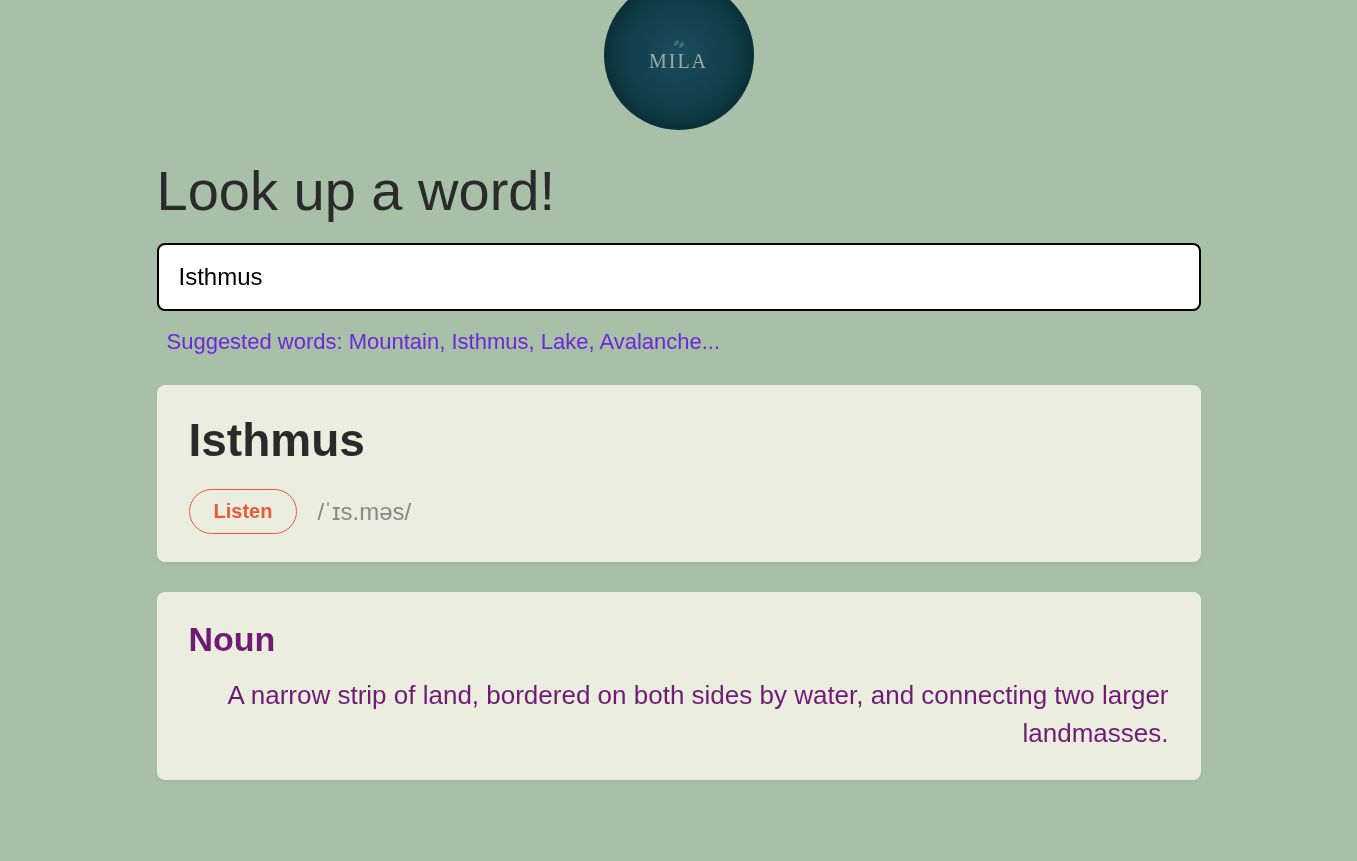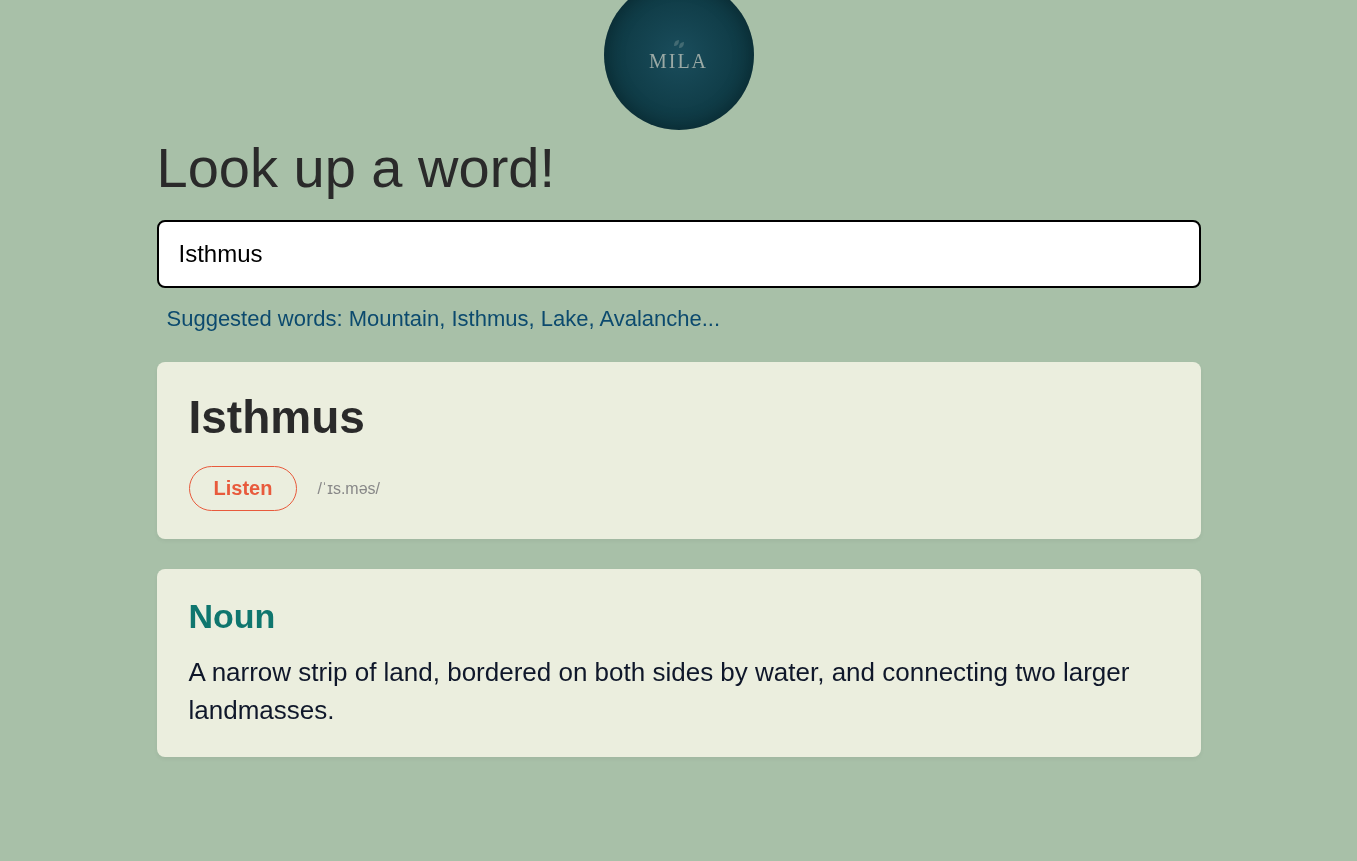--- a/index.html
+++ b/index.html
@@ -40,20 +40,21 @@
       font-family: 'Trajan Pro', 'Times New Roman', serif;
       font-size: 20px;
       color: #9aa9a5;
       font-weight: 400;
       letter-spacing: 2px;
       font-variant: small-caps;
     }
     .content-wrapper {
       width: 1044px;
       max-width: 90%;
+      margin-top: 23px;
     }
     .page-title {
       font-size: 56px;
       font-weight: 400;
       color: #2a2a2a;
       margin-top: 5px;
       margin-bottom: 20px;
     }
     .search-input {
       width: 100%;
@@ -62,21 +63,21 @@
       border: 2px solid #000;
       border-radius: 8px;
       background-color: #fff;
       outline: none;
       font-family: inherit;
     }
     .suggestions {
       margin-top: 18px;
       margin-left: 10px;
       font-size: 22px;
-      color: #0c4a6e;
+      color: #6d28d9;
     }
     .card {
       background-color: #ebeede;
       border-radius: 8px;
       padding: 28px 32px;
       margin-top: 30px;
       box-shadow: 0 2px 4px rgba(0,0,0,0.05);
     }
     .word-title {
       font-size: 46px;
@@ -94,34 +95,35 @@
       border: 1.5px solid #e85a3c;
       border-radius: 999px;
       background: transparent;
       color: #e85a3c;
       font-size: 20px;
       font-weight: 700;
       cursor: pointer;
       font-family: inherit;
     }
     .phonetic {
-      font-size: 16px;
+      font-size: 24px;
       color: #888;
     }
     .pos-title {
       font-size: 34px;
       font-weight: 700;
-      color: #0f766e;
+      color: #701a75;
       margin-bottom: 18px;
     }
     .definition {
       font-size: 26px;
-      color: #0f172a;
+      color: #701a75;
       line-height: 1.45;
       margin-bottom: 50px;
+      text-align: right;
     }
     .definition:last-child {
       margin-bottom: 0;
     }
   </style>
 </head>
 <body>
 
 <div class="logo-container">
   <div class="logo-circle">

